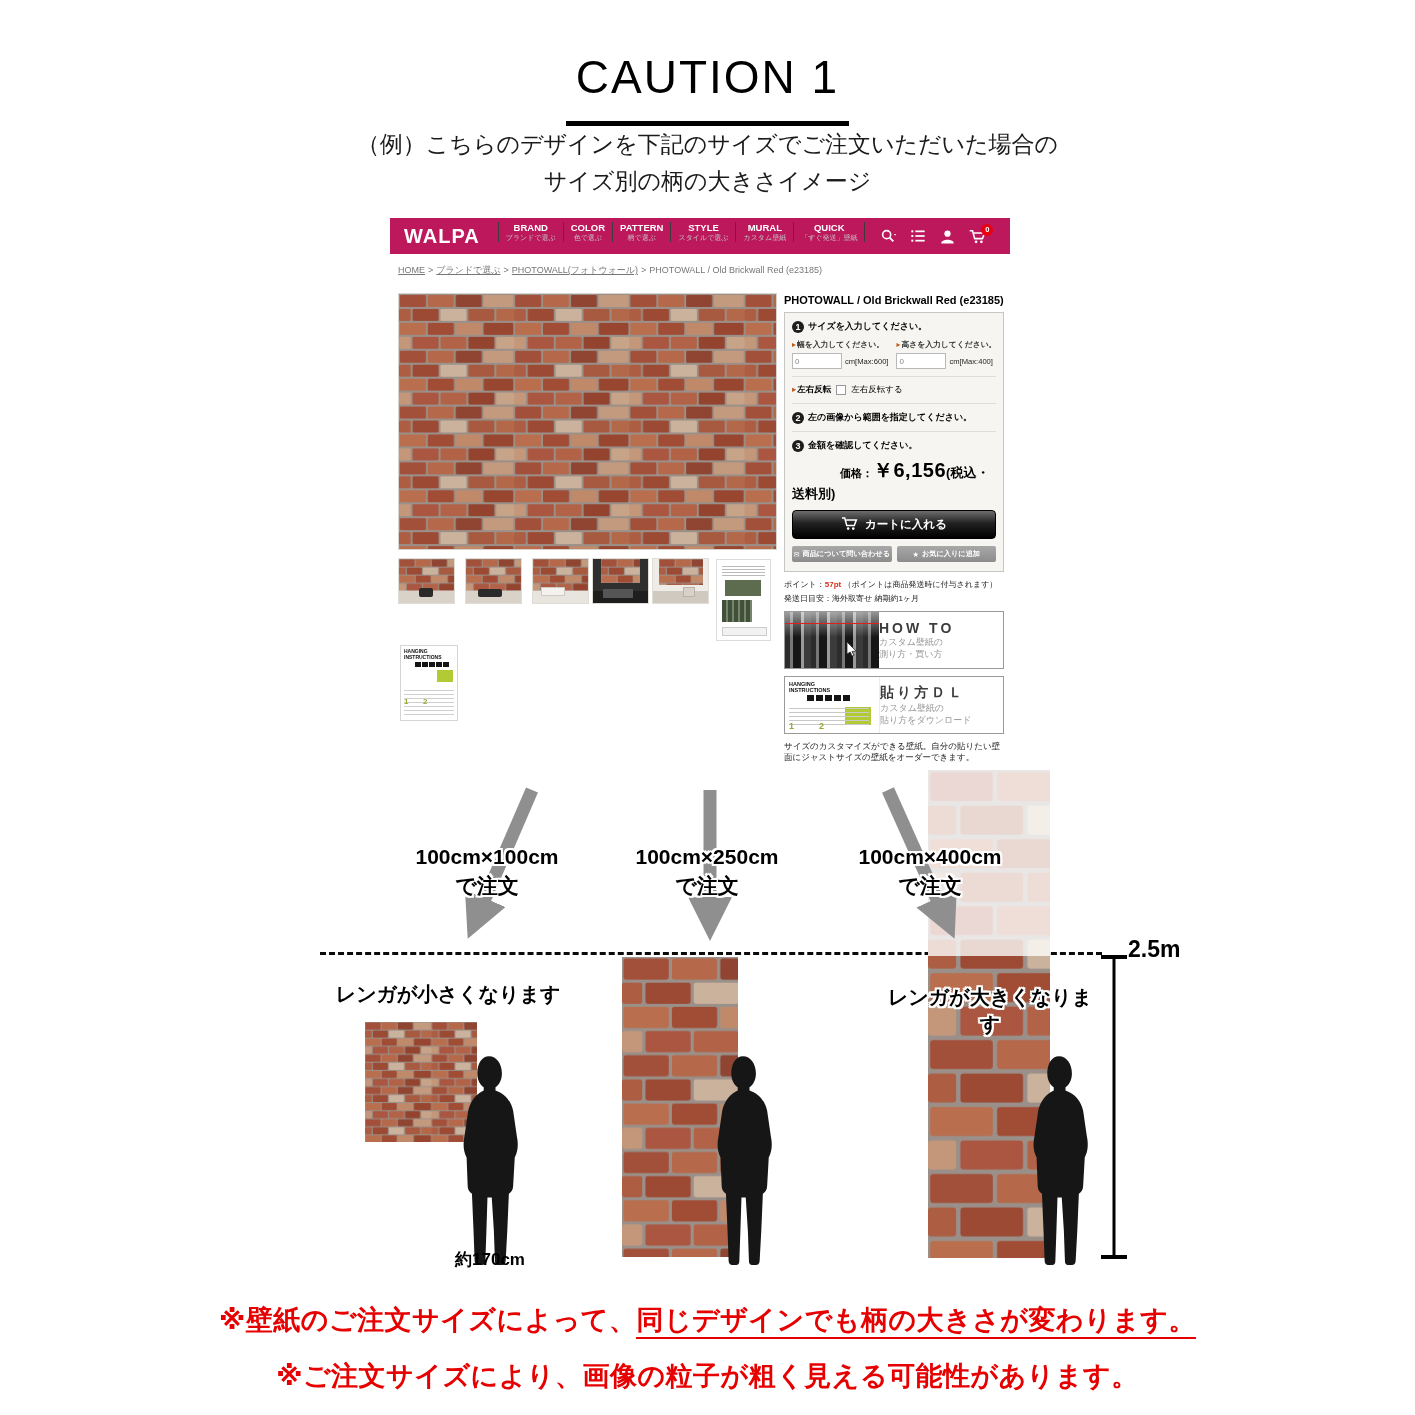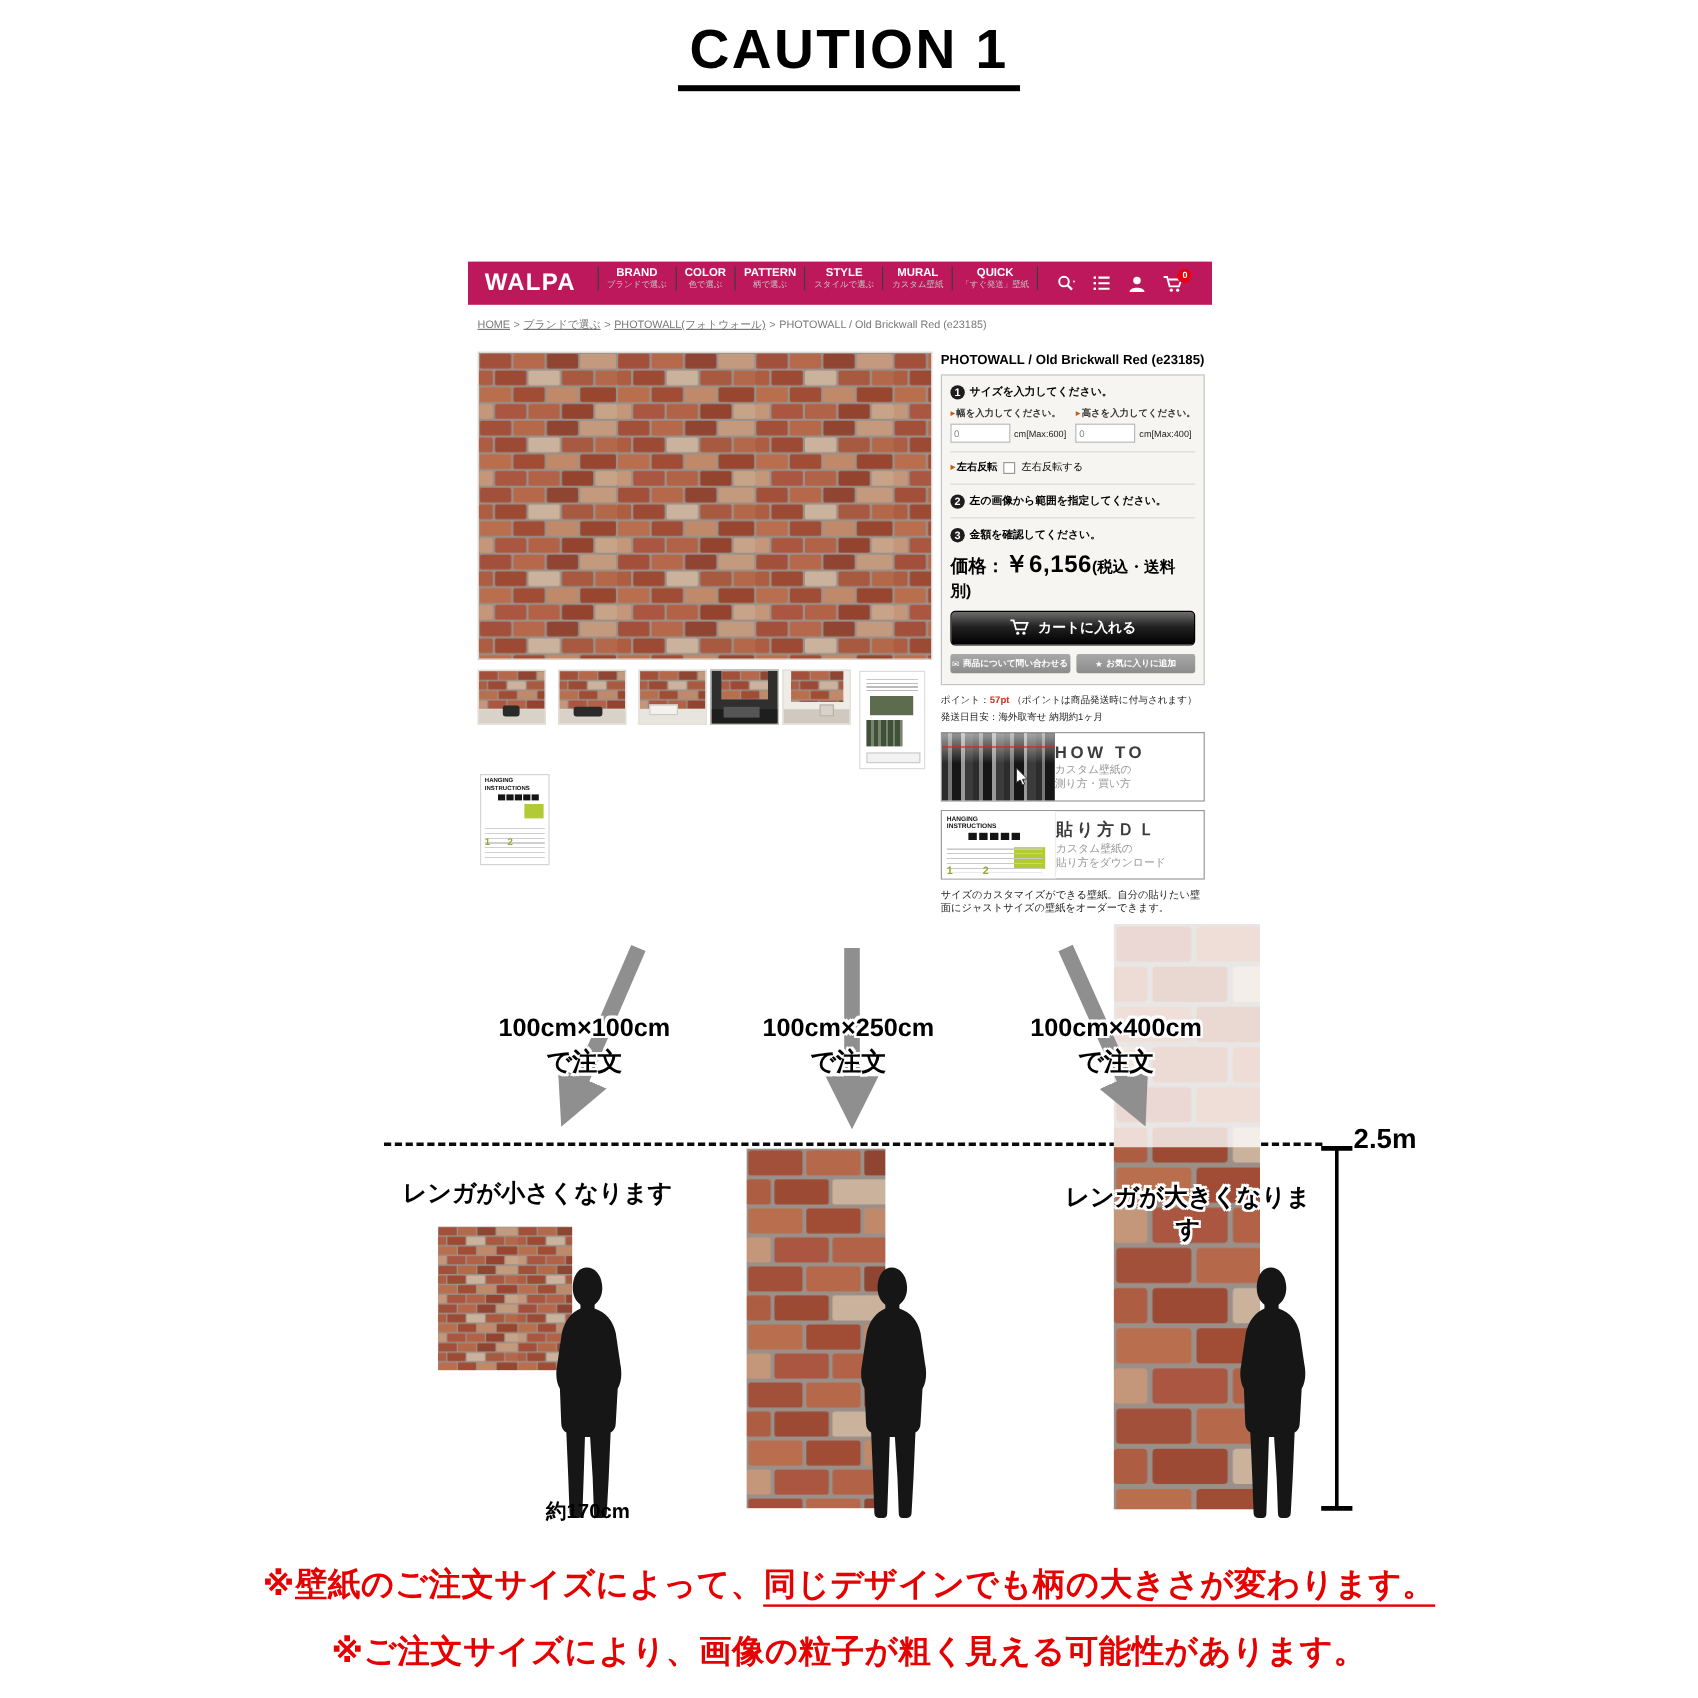--- a/index.html
+++ b/index.html
@@ -2,22 +2,22 @@
 <html><head>
 <meta charset="utf-8">
 <style>
   html,body{margin:0;padding:0;background:#fff;}
   .page{position:relative;width:1415px;height:1415px;background:#fff;overflow:hidden;
         font-family:"Liberation Sans","DejaVu Sans",sans-serif;color:#000;}
   .abs{position:absolute;}
 
   
   .title-wrap{top:14px;left:0;width:1415px;text-align:center;}
-  .title{display:inline-block;font-size:46px;font-weight:bold;letter-spacing:2px;
-         border-bottom:5px solid #000;padding:0 10px 3px 10px;}
+  .title{display:inline-block;font-size:46px;font-weight:normal;letter-spacing:2px;
+         border-bottom:5px solid #000;padding:0 10px 17px 10px;margin-top:36px;}
   .subtitle{top:126px;left:0;width:1415px;text-align:center;font-size:23px;line-height:37px;color:#1a1a1a;}
 
   
   .site{left:390px;top:218px;width:620px;height:546px;background:#fff;font-family:"Liberation Sans","DejaVu Sans",sans-serif;}
   .site-header{position:absolute;left:0;top:0;width:620px;height:36px;background:#be185d;display:flex;align-items:center;}
   .logo{color:#fff;font-size:20px;font-weight:bold;letter-spacing:1px;padding:0 18px 0 14px;}
   .nav{display:flex;height:28px;align-items:flex-start;}
   .nav-item{padding:0 7px;text-align:center;border-left:1px solid #3c3c3c;cursor:pointer;}
   .nav-item:last-child{border-right:1px solid #3c3c3c;}
   .nav-main{color:#fff;font-size:9.5px;font-weight:bold;line-height:11px;}
@@ -43,21 +43,21 @@
   .incol{flex:1;}
   .inlabel{font-size:7.8px;font-weight:bold;color:#333;white-space:nowrap;}
   .mark{color:#c05a1a;margin-right:1px;}
   .inputline{display:flex;align-items:center;gap:3px;margin-top:3px;}
   .tinput{width:44px;height:14px;border:1px solid #b9b9b9;background:#fff;font-size:8px;color:#888;padding:0 2px;}
   .unit{font-size:7.6px;color:#222;}
   .pdiv{border-top:1px solid #ddd;margin:7px 0;}
   .fliprow{display:flex;align-items:center;gap:5px;font-size:8.5px;}
   .cbx{width:8px;height:8px;border:1px solid #999;background:#fff;display:inline-block;}
   .pricerow{margin-top:5px;font-weight:bold;}
-  .price-label{font-size:15px;}
+  .price-label{font-size:11px;margin-left:48px;}
   .price-big{font-size:20px;letter-spacing:0.5px;}
   .price-note{font-size:13px;}
   .cartbtn{margin-top:7px;height:27px;border:1px solid #000;border-radius:4px;color:#fff;
            background:linear-gradient(180deg,#6d6d6d 0%,#222 45%,#000 100%);
            display:flex;align-items:center;justify-content:center;gap:7px;font-size:11.5px;font-weight:bold;cursor:pointer;}
   .btnrow{display:flex;gap:5px;margin-top:7px;}
   .gbtn{flex:1;height:16px;border-radius:2px;background:linear-gradient(180deg,#a8a8a8,#8c8c8c);
         color:#fff;font-size:7.2px;font-weight:bold;display:flex;align-items:center;justify-content:center;gap:3px;cursor:pointer;}
   .points{margin-top:7px;font-size:8px;color:#222;}
   .pt-red{color:#d8311c;font-weight:bold;}
@@ -156,20 +156,24 @@
       <pattern id="bp-big" width="256" height="124" patternUnits="userSpaceOnUse" patternTransform="scale(1.08)">
           <use href="#bricktile"></use>
         </pattern>
       <symbol id="person" viewBox="0 0 120 400">
         <path fill="#161616" d="M62 8 C76 8 86 22 86 40 C86 52 81 61 74 66 L74 72 C92 78 103 92 107 110 L114 158 C117 172 116 186 110 197 L107 250 C107 257 104 262 99 265 L96 335 L93 390 C93 395 90 398 86 398 L79 398 C75 398 73 395 73 391 L71 335 L67 272 L59 272 L57 335 L55 391 C55 395 53 398 49 398 L42 398 C38 398 35 395 35 390 L33 335 L30 265 C25 262 22 257 22 250 L20 197 C14 186 13 172 16 158 L23 110 C27 92 38 78 52 72 L52 66 C45 61 40 52 40 40 C40 22 48 8 62 8 Z"></path>
       </symbol>
     </defs>
   </svg>
 
   <div class="abs title-wrap"><span class="title">CAUTION 1</span></div>
+  <div class="abs subtitle">
+    <div>（例）こちらのデザインを下記のサイズでご注文いただいた場合の</div>
+    <div>サイズ別の柄の大きさイメージ</div>
+  </div>
 
   <div class="abs site">
     <div class="site-header">
       <div class="logo">WALPA</div>
       <div class="nav">
         <div class="nav-item">
             <div class="nav-main">BRAND</div>
             <div class="nav-sub">ブランドで選ぶ</div>
           </div>
         <div class="nav-item">

